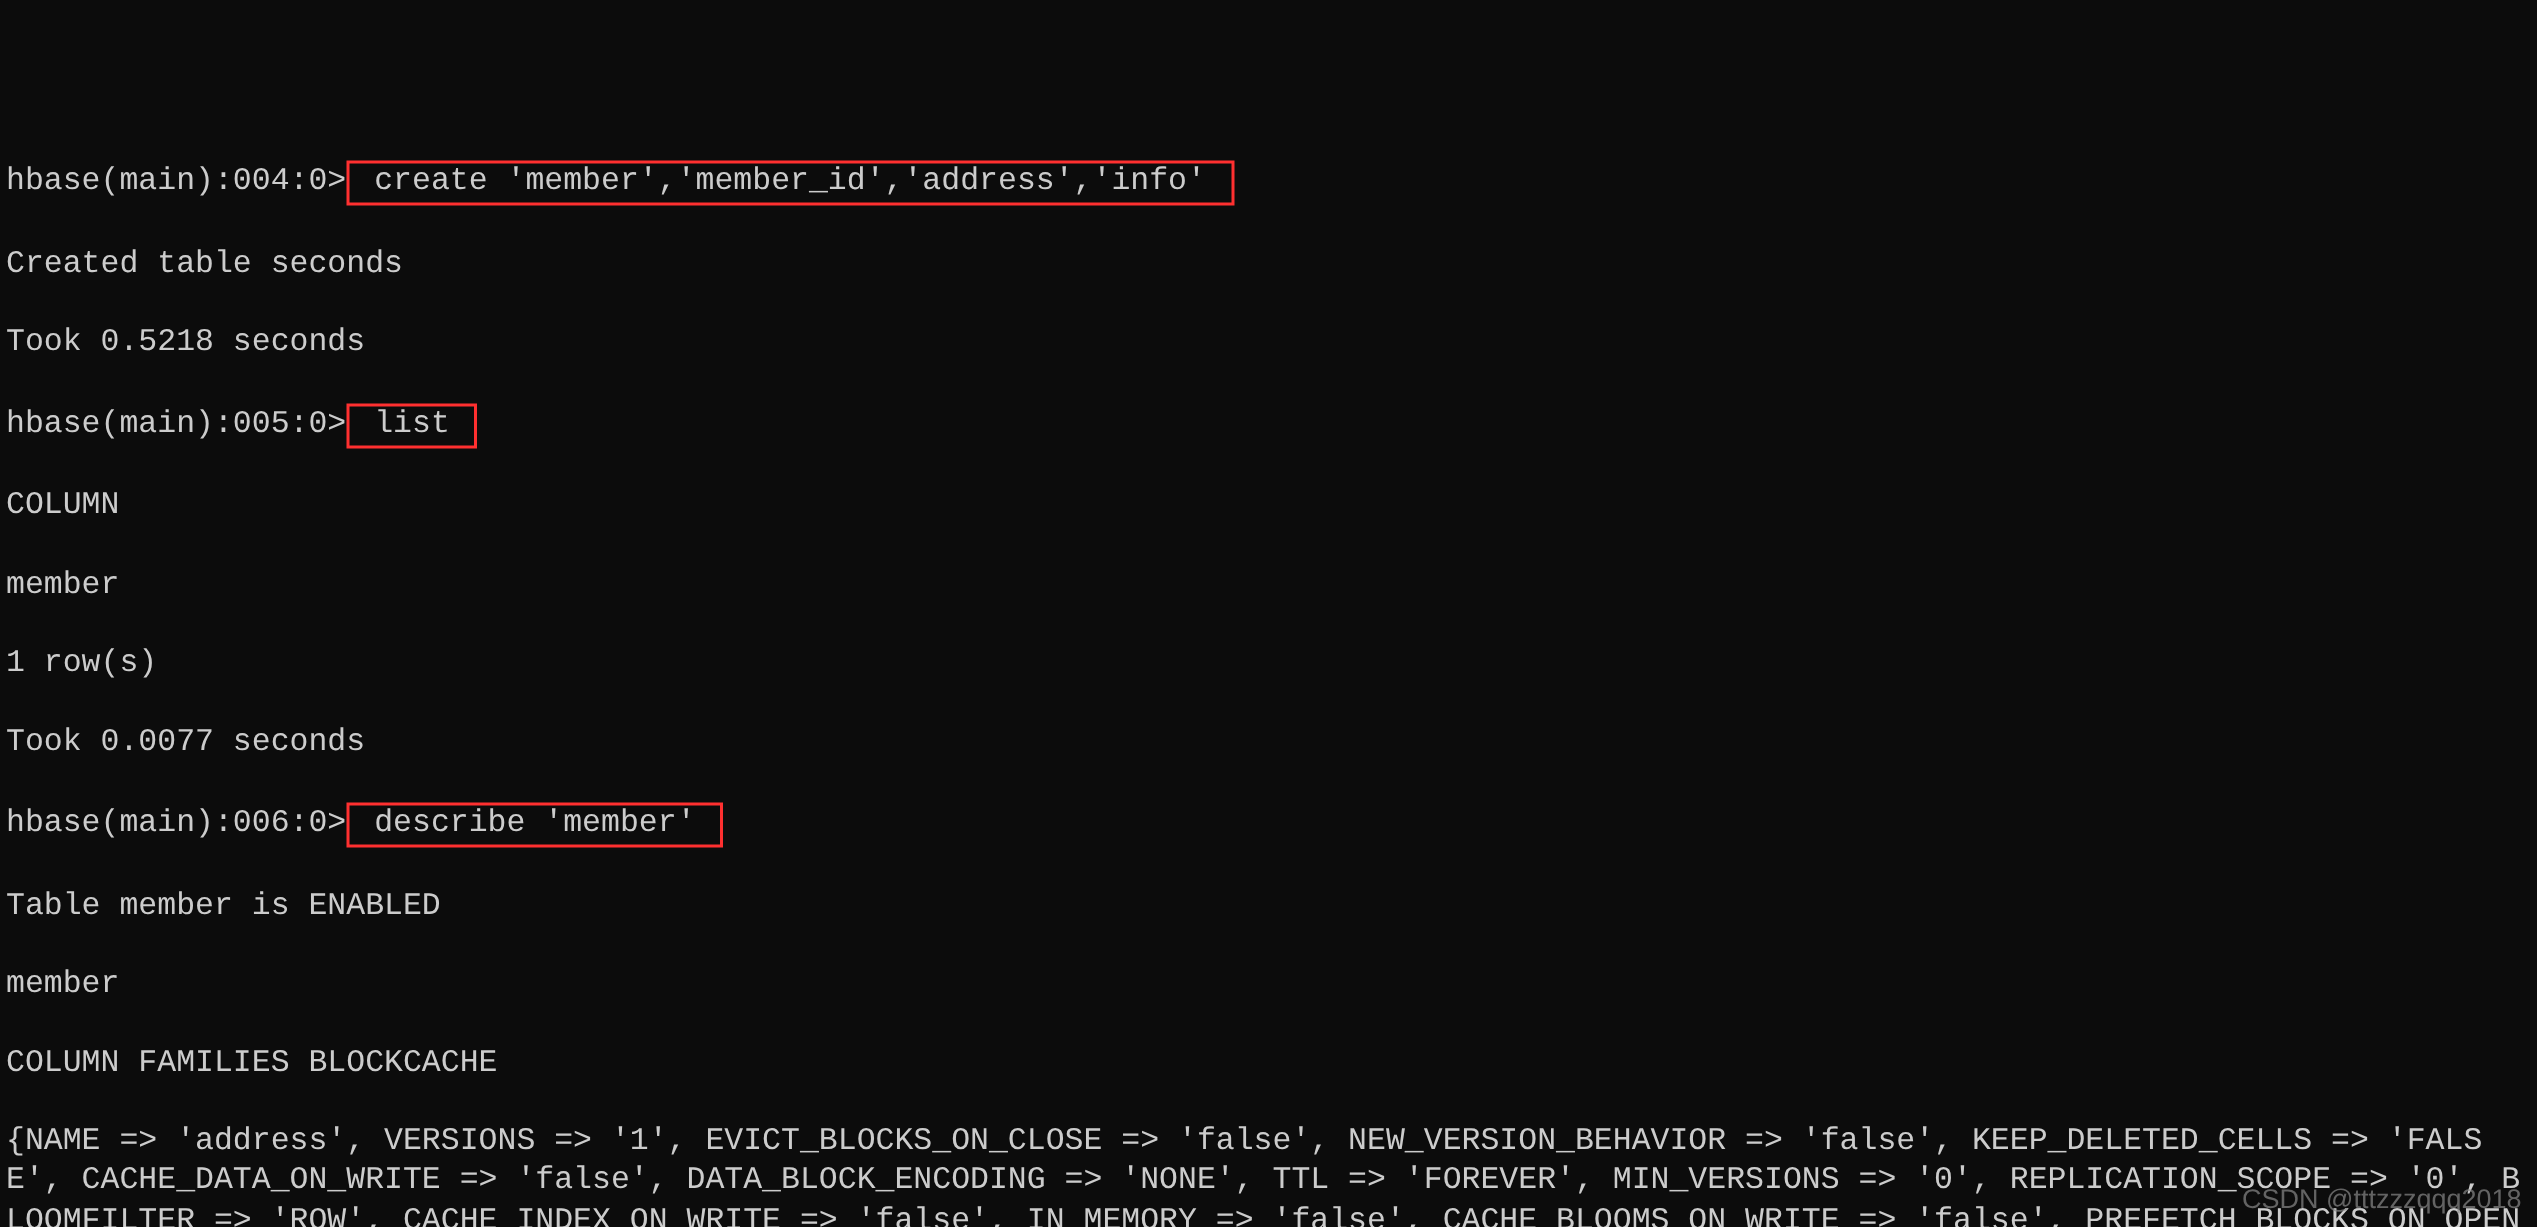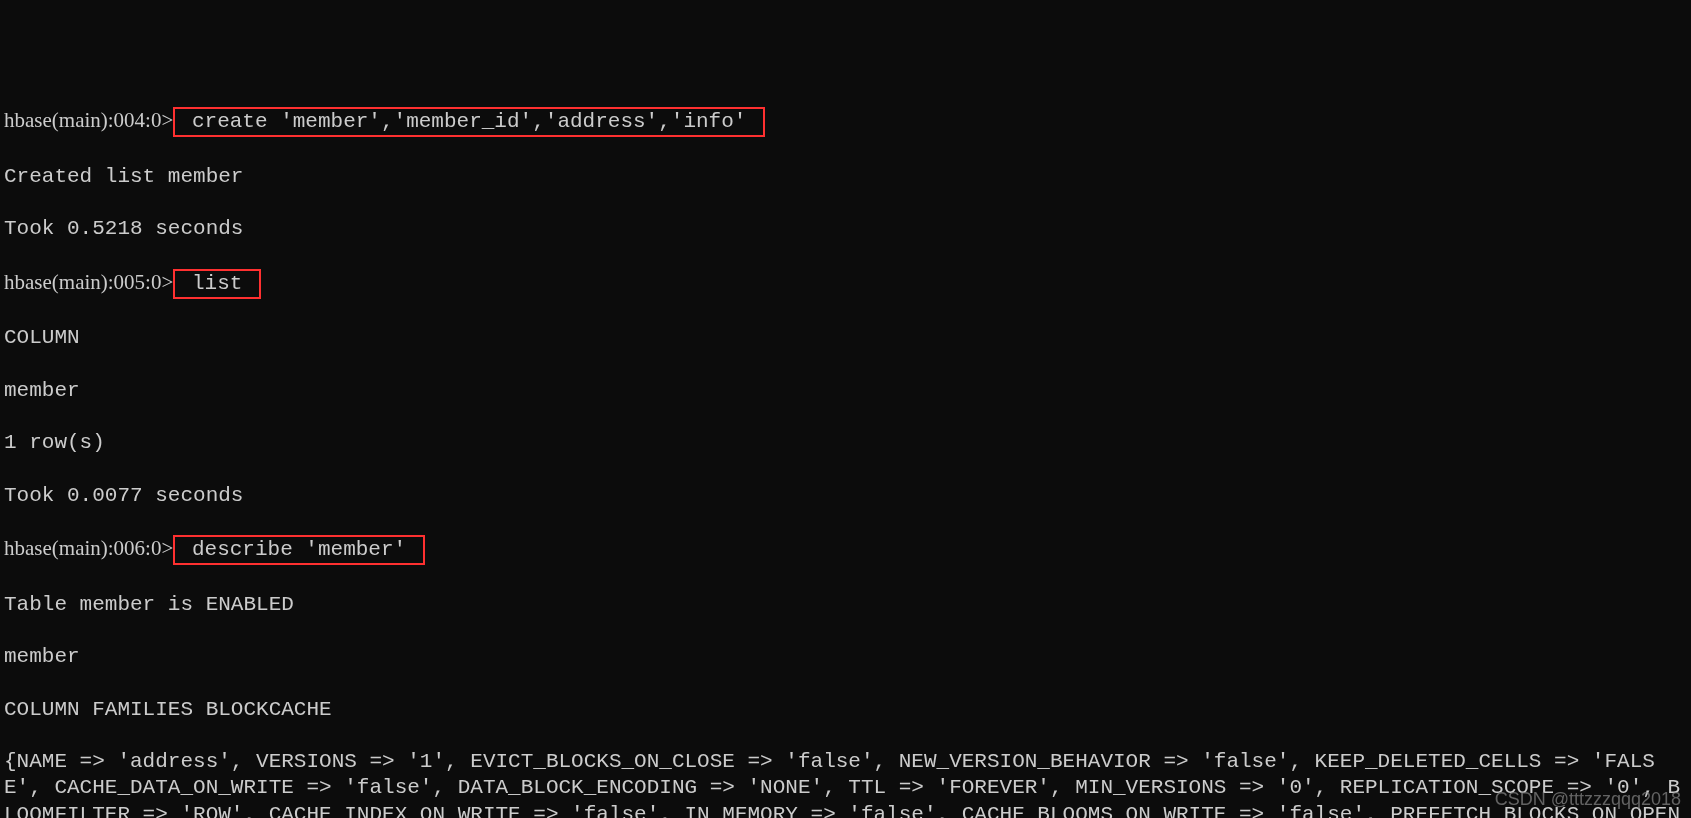--- a/index.html
+++ b/index.html
@@ -25,40 +25,39 @@
       display: block;
     }
     .highlight {
       border: 2px solid #ff3030;
       padding: 0px 4px;
       display: inline-block;
       font-family: Liberation Mono, monospace;
     }
     .prompt-segment {
       display: inline;
-      font-family: Liberation Serif, serif;
     }
     .watermark {
       position: absolute;
       bottom: 8px;
       right: 10px;
       color: #888888;
       font-size: 18px;
       opacity: 0.7;
       font-family: Arial, sans-serif;
       margin-top: 35px;
     }
   </style>
 </head>
 <body>
 
 
 
 <span class="line"><span class="prompt-segment">hbase(main):004:0&gt;</span><span class="highlight"> create 'member','member_id','address','info' </span></span>
-<span class="line">Created list member</span>
+<span class="line">Created table seconds</span>
 <span class="line">Took 0.5218 seconds</span>
 <span class="line"><span class="prompt-segment">hbase(main):005:0&gt;</span><span class="highlight"> list </span></span>
 <span class="line">COLUMN</span>
 <span class="line">member</span>
 <span class="line">1 row(s)</span>
 <span class="line">Took 0.0077 seconds</span>
 <span class="line"><span class="prompt-segment">hbase(main):006:0&gt;</span><span class="highlight"> describe 'member' </span></span>
 <span class="line">Table member is ENABLED</span>
 <span class="line">member</span>
 <span class="line">COLUMN FAMILIES BLOCKCACHE</span>

